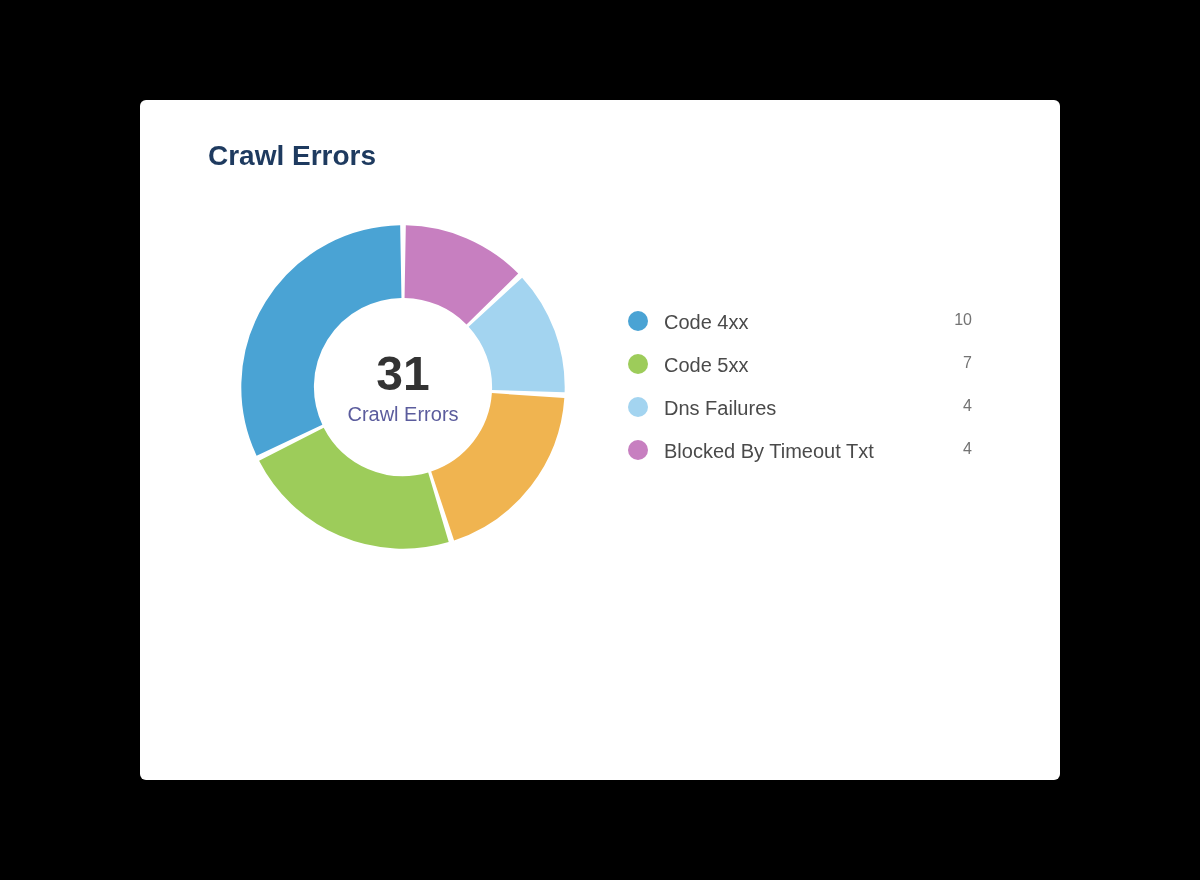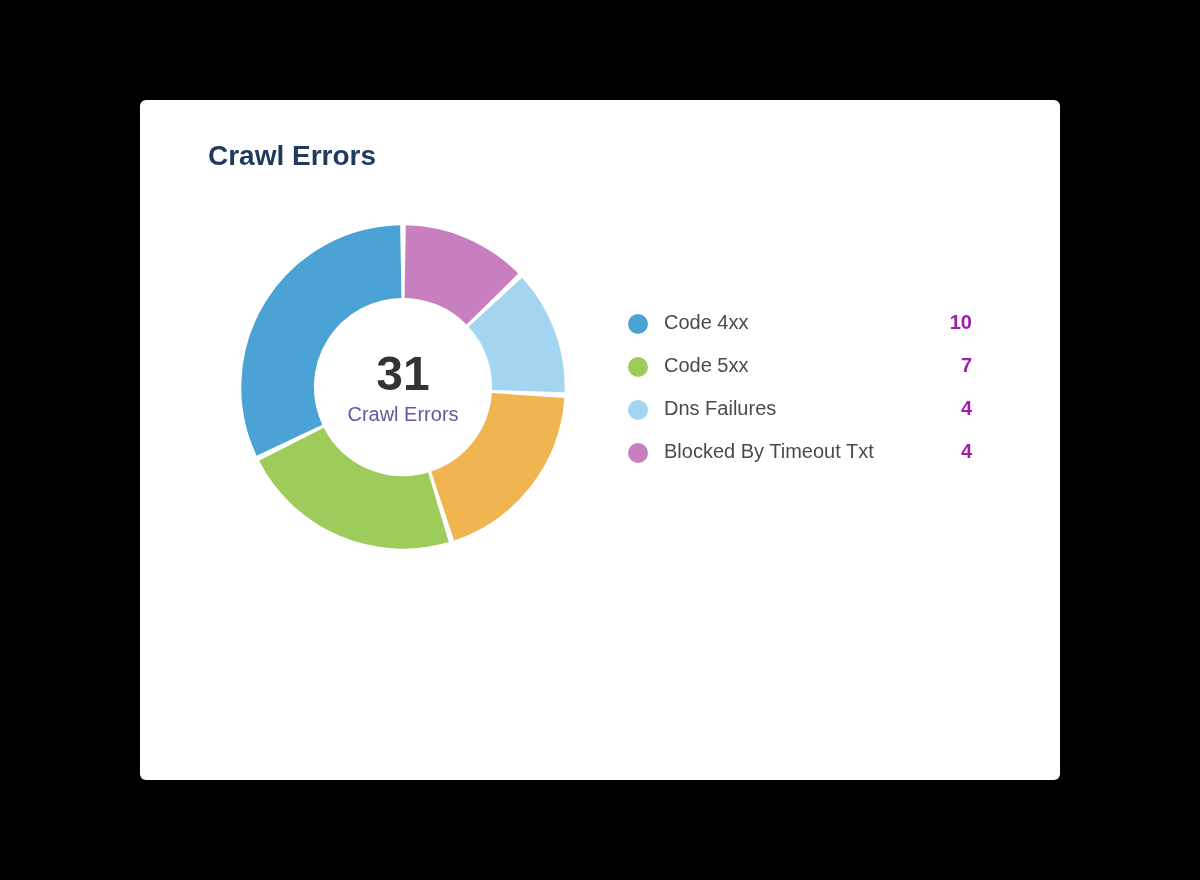--- a/index.html
+++ b/index.html
@@ -63,38 +63,38 @@
   }
   .legend {
     flex: 1;
     display: flex;
     flex-direction: column;
     gap: 20px;
     padding-right: 20px;
   }
   .legend-row {
     display: flex;
-    align-items: flex-end;
+    align-items: flex-start;
     gap: 16px;
   }
   .swatch {
     width: 20px;
     height: 20px;
     border-radius: 50%;
     flex-shrink: 0;
   }
   .legend-label {
     flex: 1;
     font-size: 20px;
     color: #4a4a4a;
   }
   .legend-value {
-    font-size: 20px;
-    font-weight: 700;
-    color: #a21caf;
+    font-size: 16px;
+    font-weight: 400;
+    color: #737373;
     min-width: 30px;
     text-align: right;
   }
 </style>
 </head>
 <body>
 
 <div class="card">
   <h2 class="card-title">Crawl Errors</h2>
 

